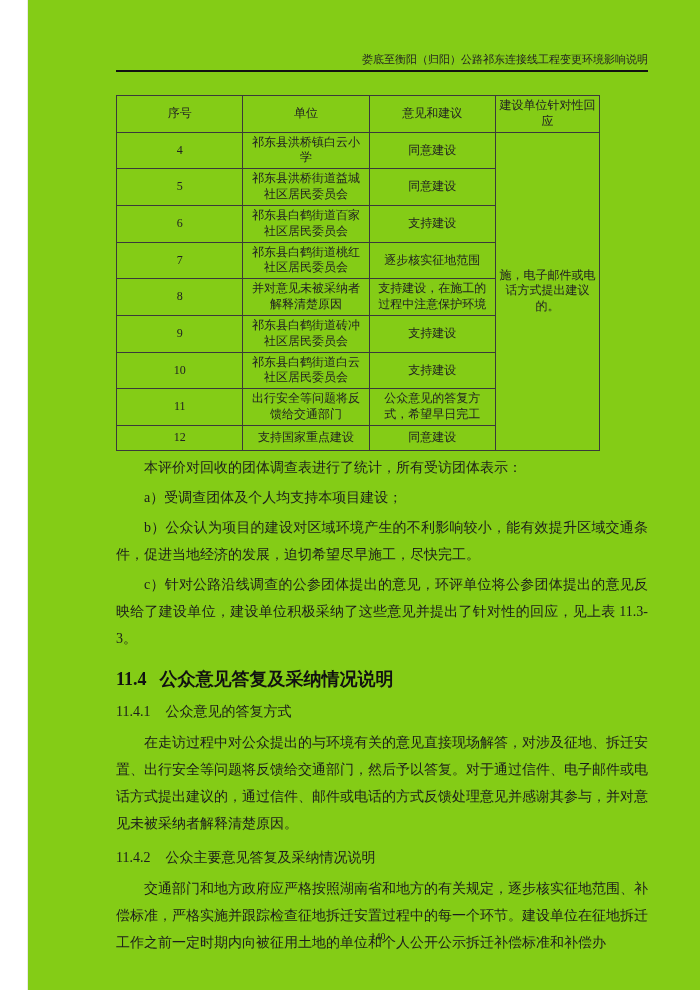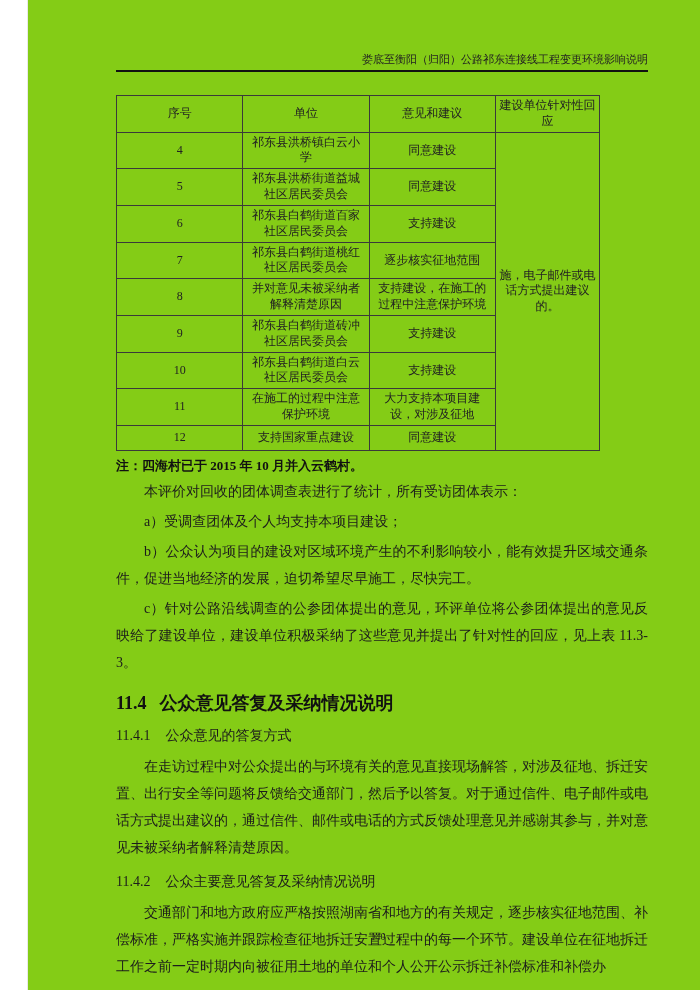--- a/index.html
+++ b/index.html
@@ -152,32 +152,31 @@
           <td class="c-unit">祁东县白鹤街道砖冲社区居民委员会</td>
           <td class="c-op">支持建设</td>
         </tr>
         <tr class="r-double">
           <td class="c-no">10</td>
           <td class="c-unit">祁东县白鹤街道白云社区居民委员会</td>
           <td class="c-op">支持建设</td>
         </tr>
         <tr class="r-double">
           <td class="c-no">11</td>
-          <td class="c-unit">在施工的过程中注意保护环境</td>
-          <td class="c-op">大力支持本项目建设，对涉及征地</td>
+          <td class="c-unit">出行安全等问题将反馈给交通部门</td>
+          <td class="c-op">公众意见的答复方式，希望早日完工</td>
         </tr>
         <tr class="r-single">
           <td class="c-no">12</td>
           <td class="c-unit">支持国家重点建设</td>
           <td class="c-op">同意建设</td>
         </tr>
       </tbody>
     </table>
 
-    <p class="note">注：四海村已于 2015 年 10 月并入云鹤村。</p>
 
     <p class="para">本评价对回收的团体调查表进行了统计，所有受访团体表示：</p>
     <p class="para">a）受调查团体及个人均支持本项目建设；</p>
     <p class="para">b）公众认为项目的建设对区域环境产生的不利影响较小，能有效提升区域交通条件，促进当地经济的发展，迫切希望尽早施工，尽快完工。</p>
     <p class="para">c）针对公路沿线调查的公参团体提出的意见，环评单位将公参团体提出的意见反映给了建设单位，建设单位积极采纳了这些意见并提出了针对性的回应，见上表 11.3-3。</p>
 
     <div class="h4">
       <span class="hnum">11.4</span><span>公众意见答复及采纳情况说明</span>
     </div>
 

